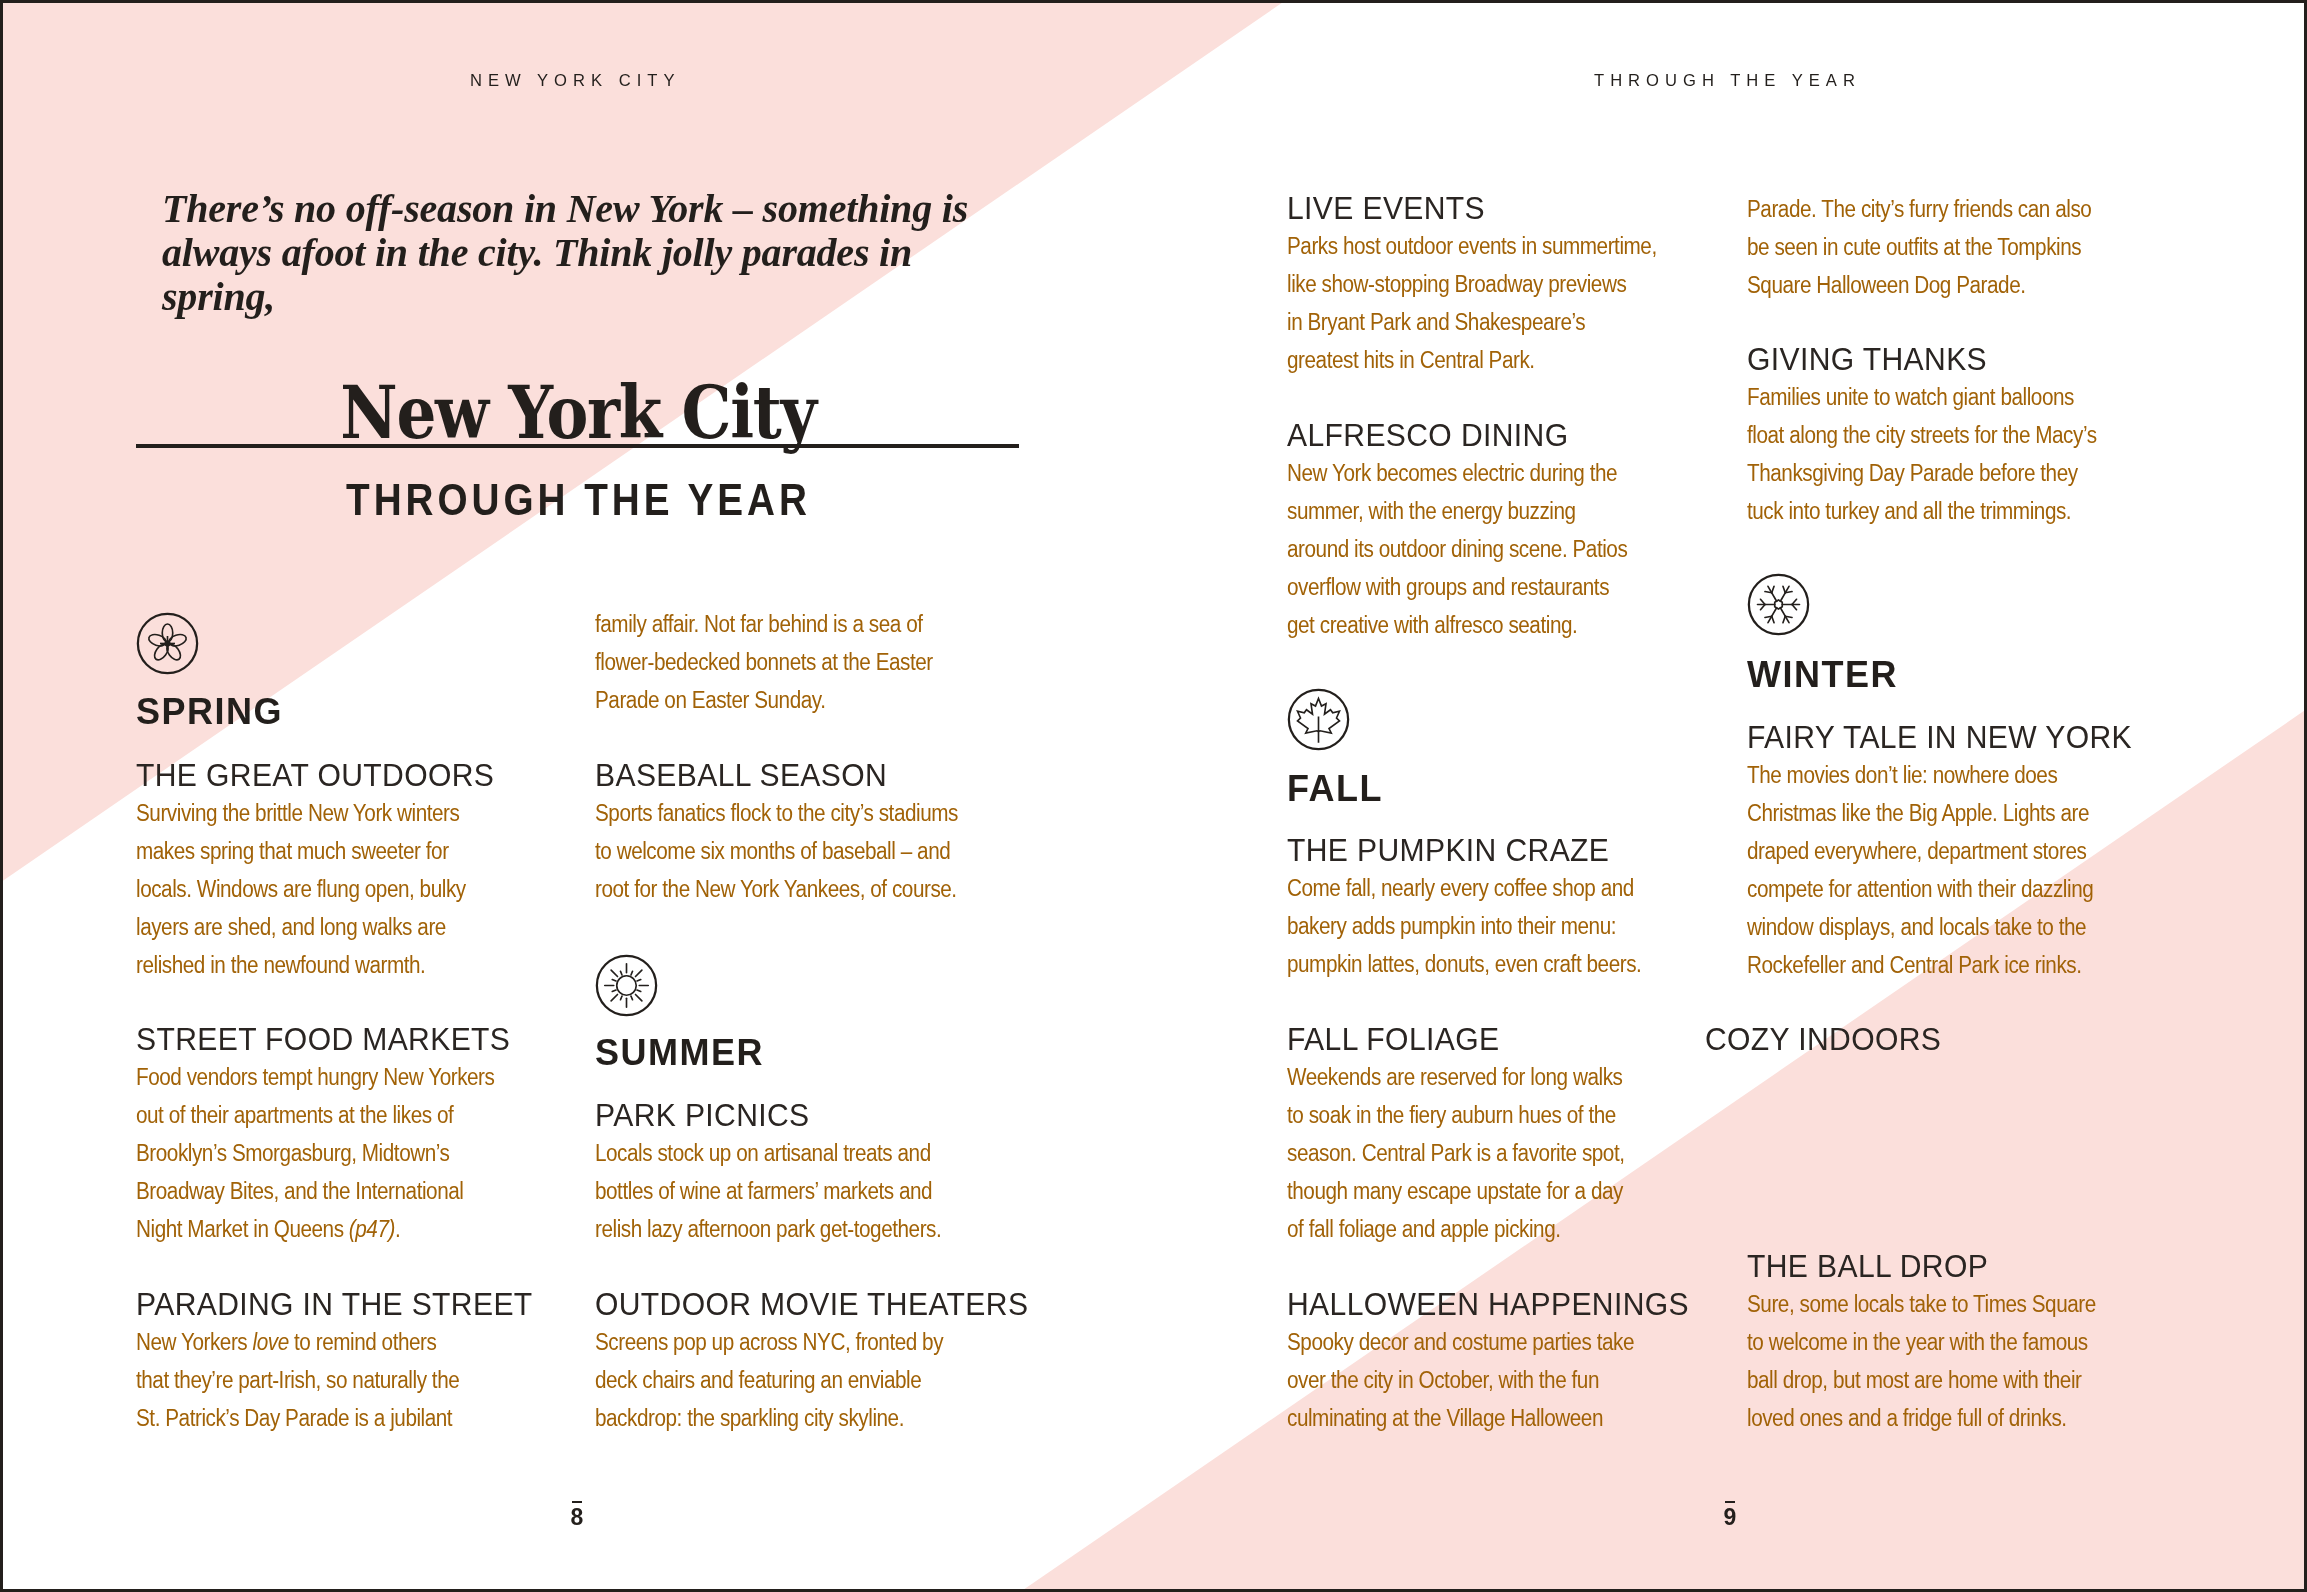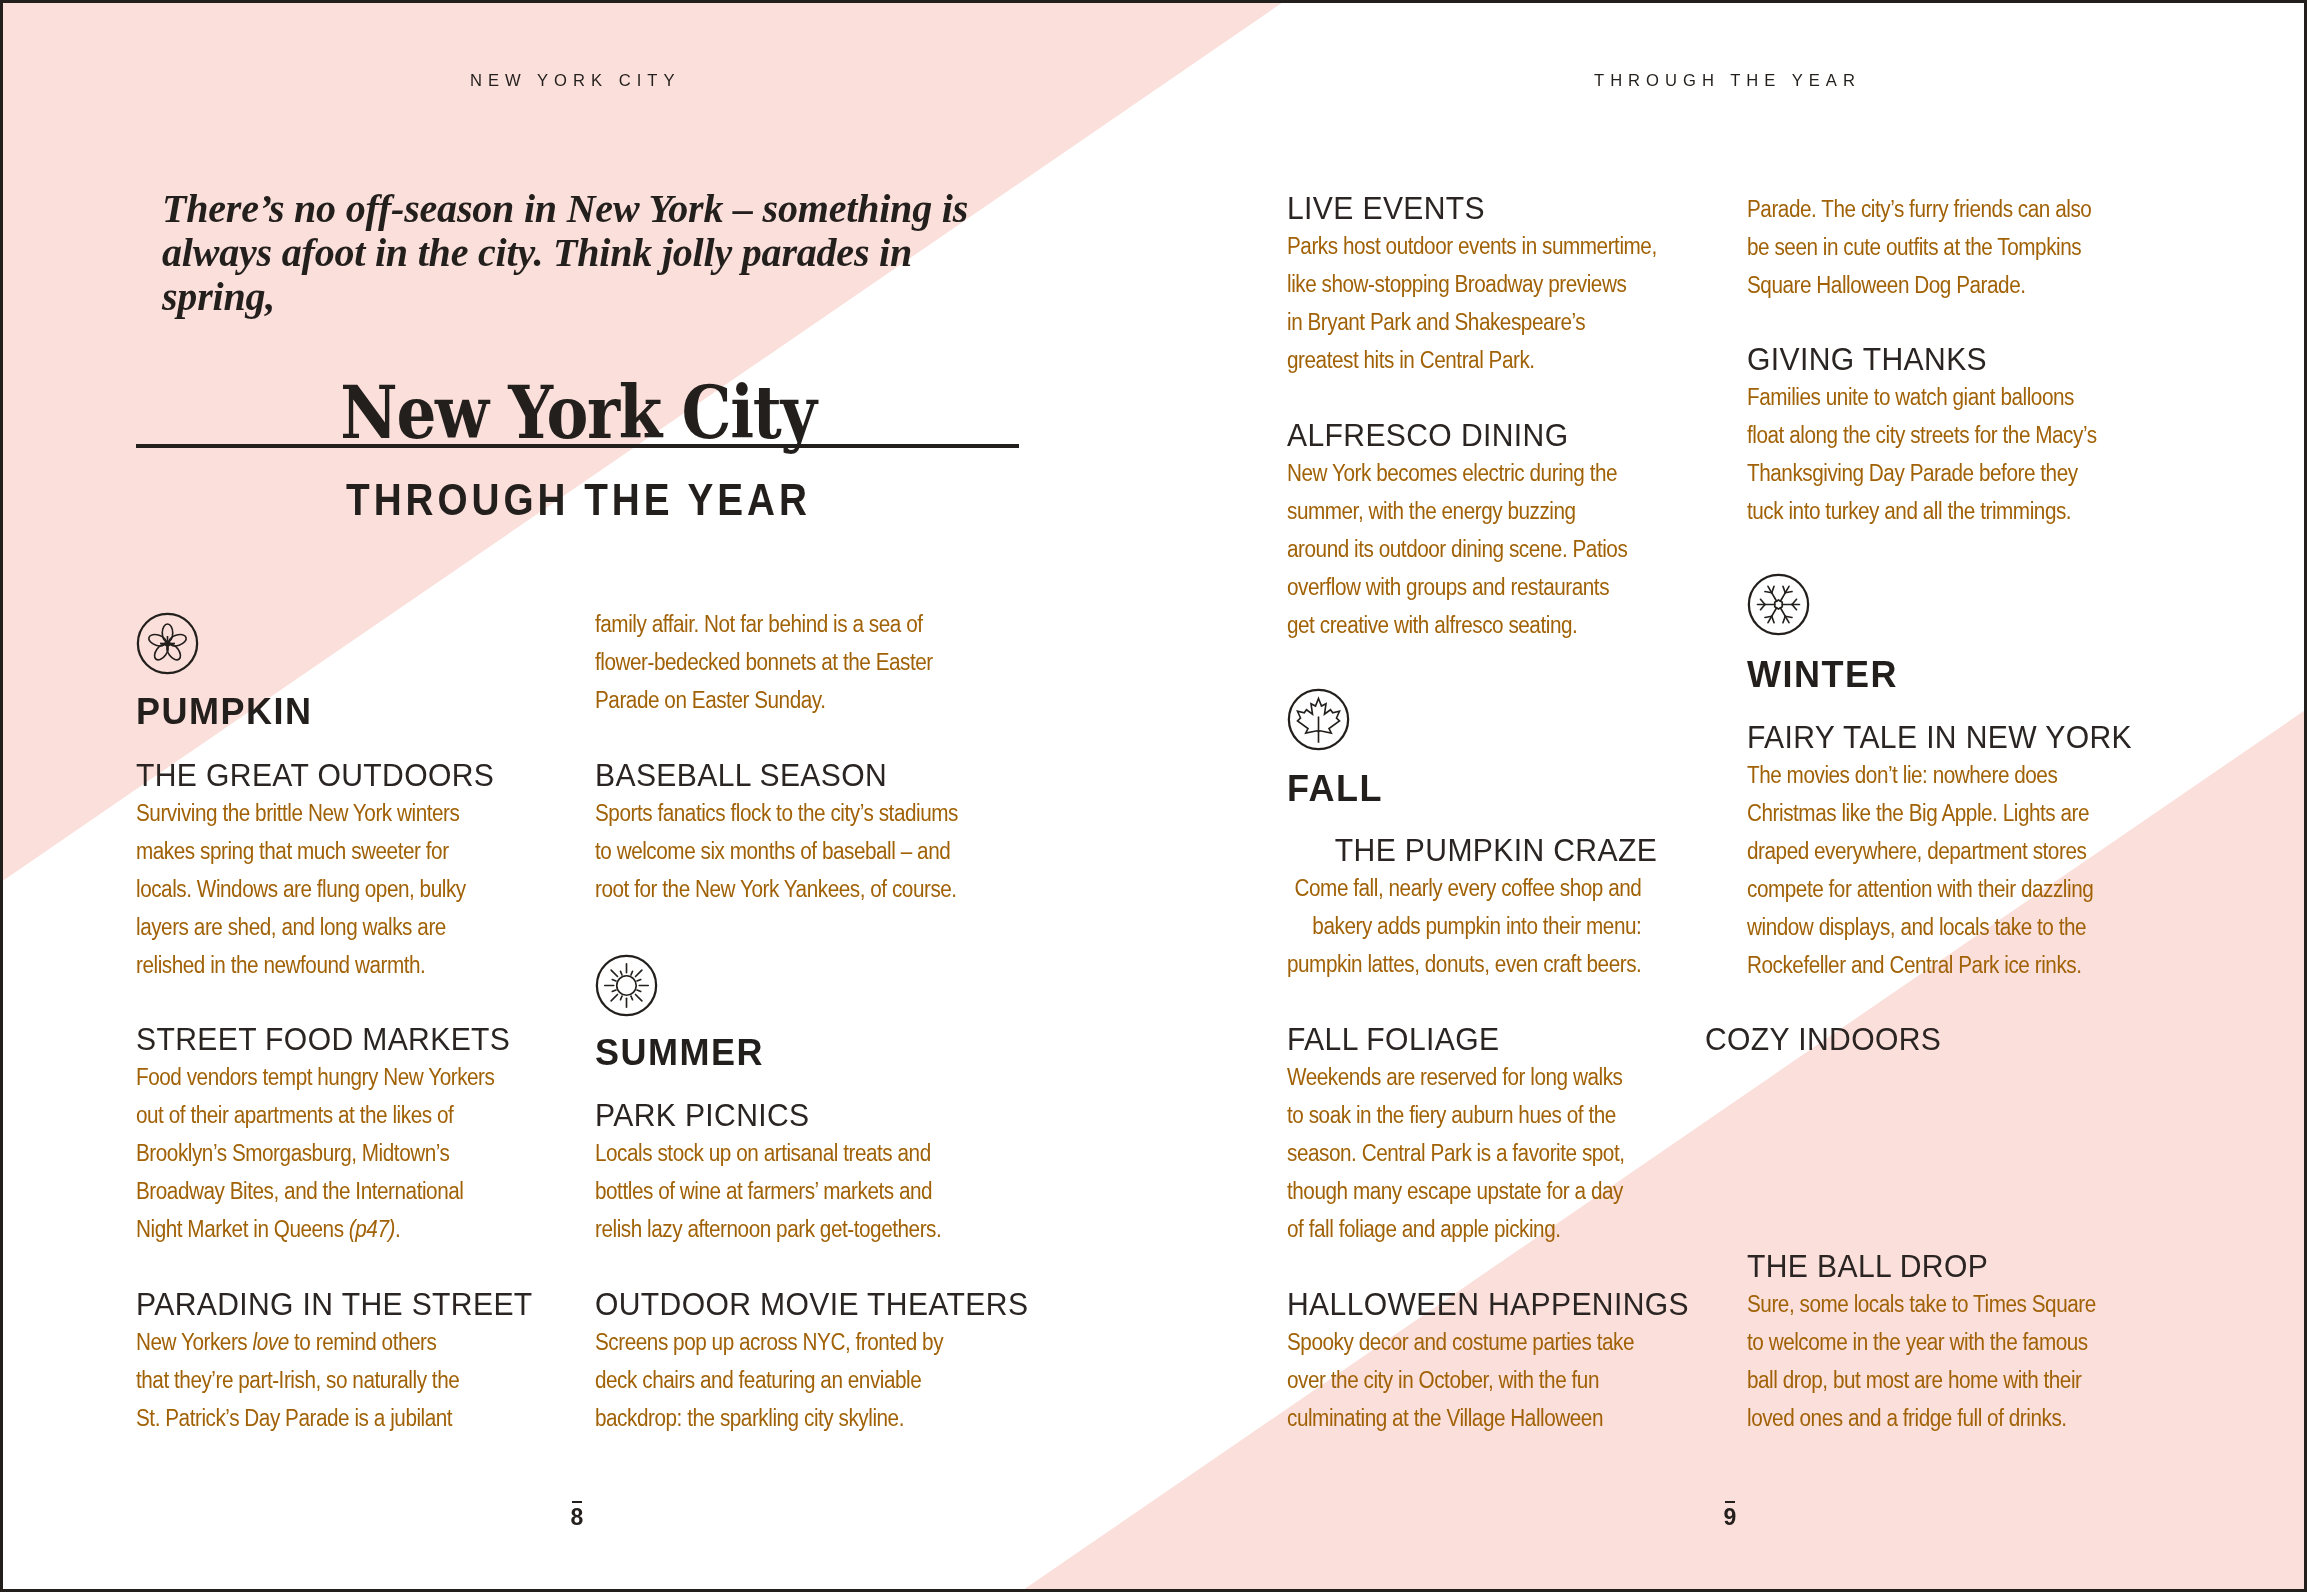--- a/index.html
+++ b/index.html
@@ -47,21 +47,21 @@
     <ellipse cx="42" cy="28" rx="7" ry="12"></ellipse>
     <ellipse cx="42" cy="28" rx="7" ry="12" transform="rotate(72 42 42)"></ellipse>
     <ellipse cx="42" cy="28" rx="7" ry="12" transform="rotate(144 42 42)"></ellipse>
     <ellipse cx="42" cy="28" rx="7" ry="12" transform="rotate(216 42 42)"></ellipse>
     <ellipse cx="42" cy="28" rx="7" ry="12" transform="rotate(288 42 42)"></ellipse>
     <circle cx="42" cy="42" r="3"></circle>
     <line x1="42" y1="32" x2="42" y2="52"></line>
       <line x1="32" y1="42" x2="52" y2="42"></line>
   </g>
 </svg>
-<div class="abs season" style="left:136px; top:694px;">PUMPKIN</div>
+<div class="abs season" style="left:136px; top:694px;">SPRING</div>
 
 <div class="abs" style="left:136px; top:756px;">
   <div class="topic">THE GREAT OUTDOORS</div>
   <div class="body-lines">
     <div>Surviving the brittle New York winters</div>
     <div>makes spring that much sweeter for</div>
     <div>locals. Windows are flung open, bulky</div>
     <div>layers are shed, and long walks are</div>
     <div>relished in the newfound warmth.</div>
   </div>
@@ -172,21 +172,21 @@
   </div>
 </div>
 
 <svg class="icon" viewBox="0 0 84 84" style="left:1287px; top:688px;">
   <circle cx="42" cy="42" r="39.5" fill="none" stroke="#231f1c" stroke-width="3"></circle>
   <path d="M42 14 L46 24 L52 21 L50 35 L58 29 L61 33 L70 31 L66 40 L70 44 L56 54 L59 60 L44 57 L42 58 L40 57 L25 60 L28 54 L14 44 L18 40 L14 31 L23 33 L26 29 L34 35 L32 21 L38 24 Z" fill="none" stroke="#231f1c" stroke-width="2.2" stroke-linejoin="miter"></path>
   <line x1="42" y1="38" x2="42" y2="73" stroke="#231f1c" stroke-width="2.2"></line>
 </svg>
 <div class="abs season" style="left:1287px; top:771px;">FALL</div>
 
-<div class="abs" style="left:1287px; top:831px;text-align:right;">
+<div class="abs" style="left:1287px; top:831px;">
   <div class="topic">THE PUMPKIN CRAZE</div>
   <div class="body-lines">
     <div>Come fall, nearly every coffee shop and</div>
     <div>bakery adds pumpkin into their menu:</div>
     <div>pumpkin lattes, donuts, even craft beers.</div>
   </div>
 </div>
 
 <div class="abs" style="left:1287px; top:1020px;">
   <div class="topic">FALL FOLIAGE</div>

